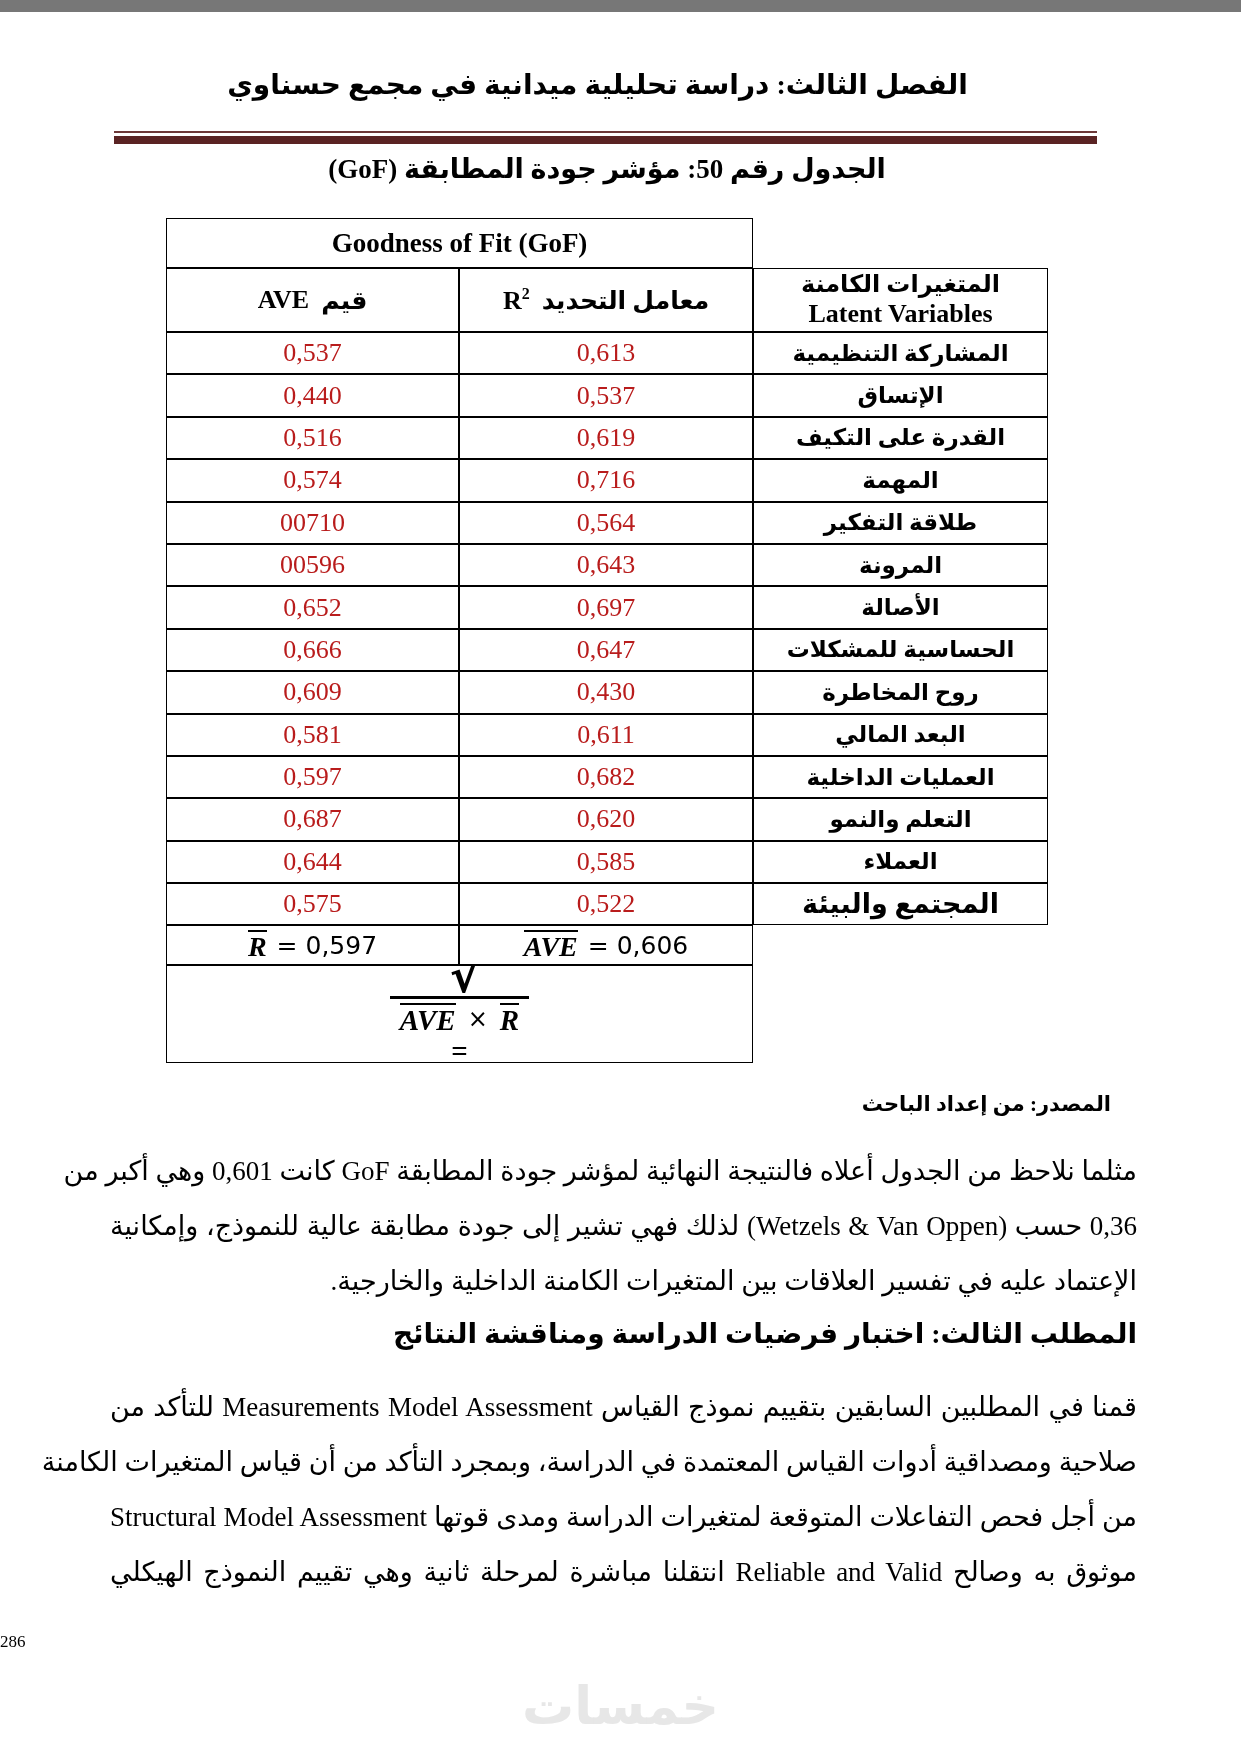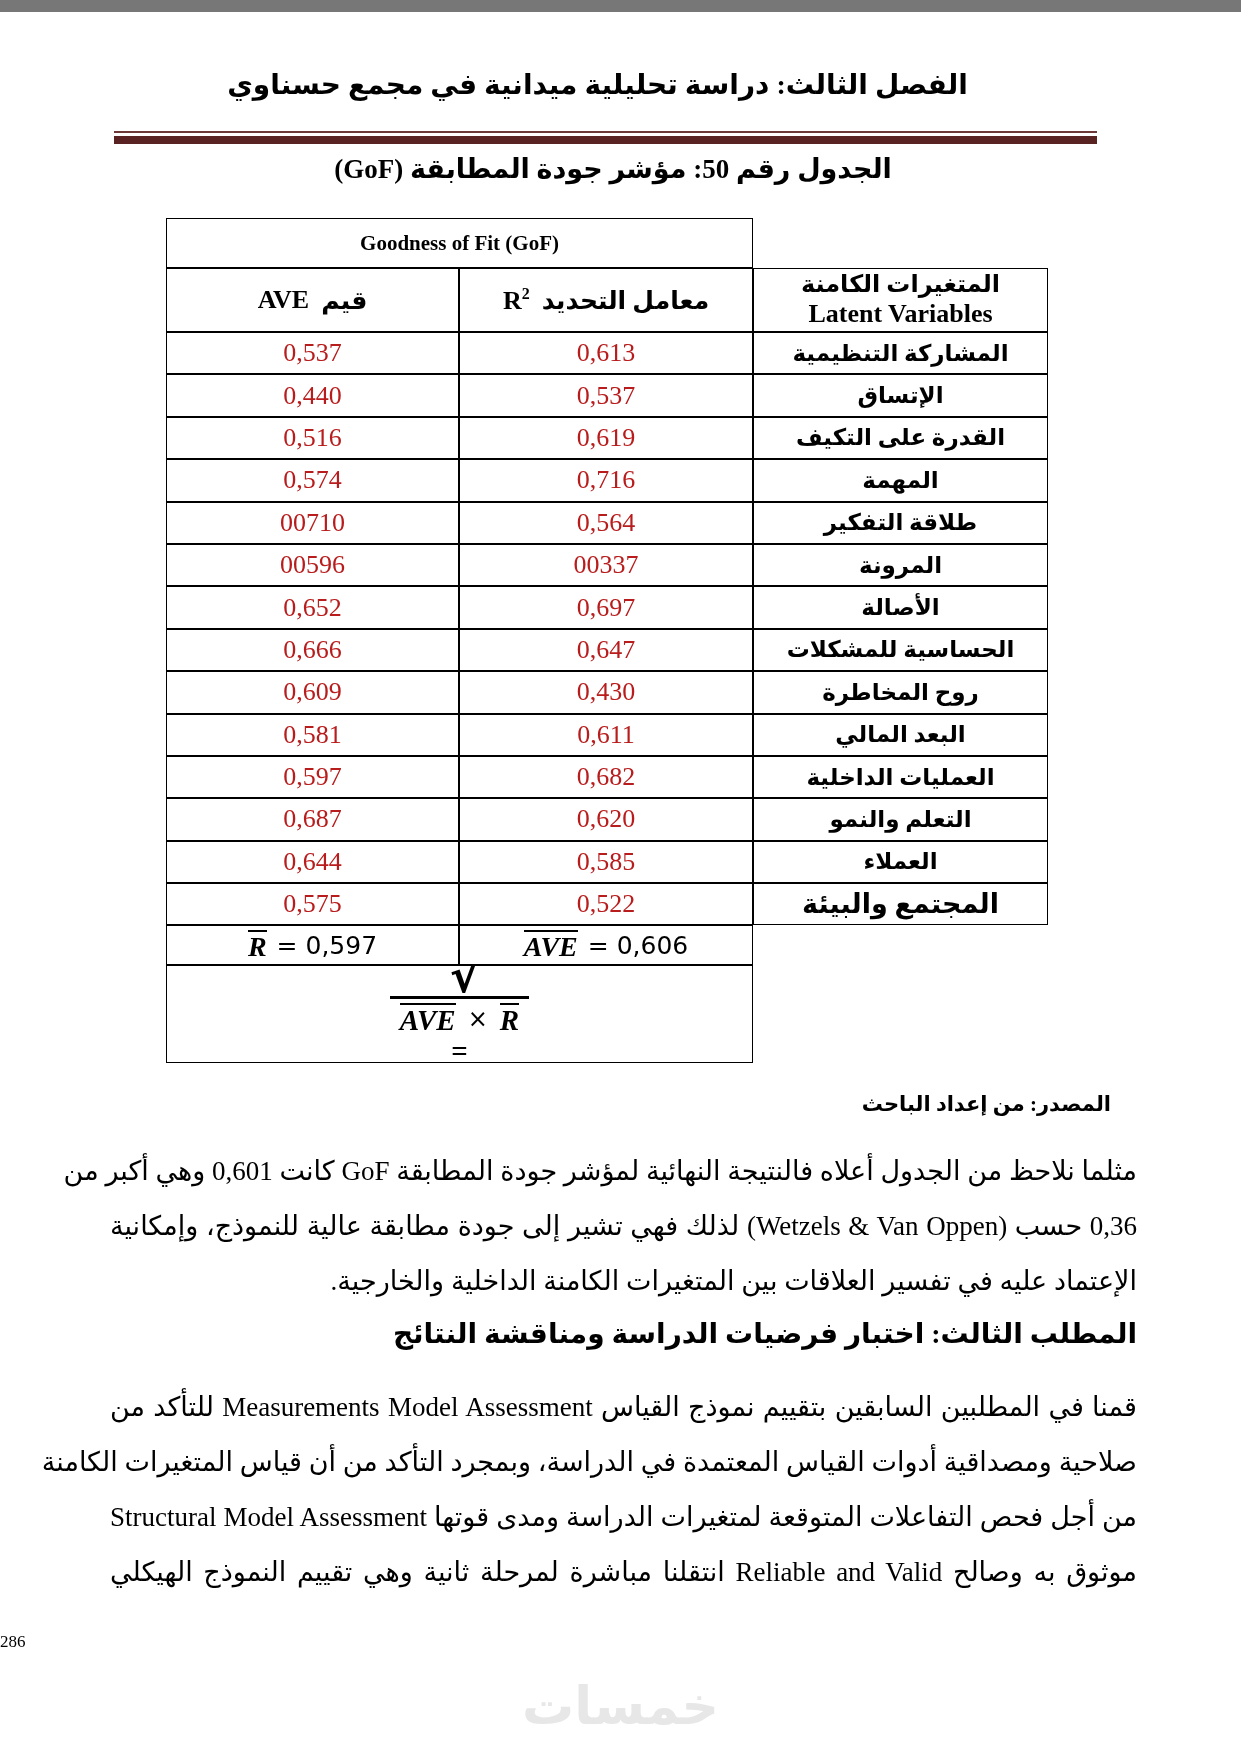--- a/index.html
+++ b/index.html
@@ -18,39 +18,39 @@
     text-align:center;
     font-size:28px;font-weight:bold;
     direction:rtl;
   }
   .header-rule{position:absolute;top:119px;left:114px;width:983px;}
   .header-rule .thin{height:2px;background:#6d3838;}
   .header-rule .gap{height:3px;background:#ffffff;}
   .header-rule .thick{height:8px;background:#5a2323;}
   
   .table-caption{
-    position:absolute;top:141px;left:172px;width:882px;
+    position:absolute;top:141px;left:166px;width:882px;
     text-align:center;font-size:27px;font-weight:bold;direction:rtl;
   }
   
   .gof-table{
     position:absolute;top:206px;left:166px;
     display:grid;
     grid-template-columns:293px 294px 295px;
     grid-template-rows:50px 64px repeat(14,42.4px) 40px 98px;
   }
   .bcell{
     border:1px solid #000;
     display:flex;align-items:center;justify-content:center;
     overflow:hidden;
   }
   .ghost{border:none;background:transparent;}
   .gof-head{
     grid-column:1/3;
-    font-size:21px;font-weight:bold;
+    font-size:27px;font-weight:bold;
     font-family:"Liberation Serif",serif;
   }
   .col-head{font-weight:bold;font-size:25px;direction:rtl;gap:12px;}
   .col-head .latin-head{font-family:"Liberation Serif",serif;font-size:26px;}
   .col-head sup{font-size:16px;}
   .latent-head{flex-direction:column;line-height:1.15;padding:2px 0;}
   .latent-head .ar{font-weight:bold;font-size:24px;direction:rtl;}
   .latent-head .en{font-weight:bold;font-size:26px;font-family:"Liberation Serif",serif;}
   .num{font-family:Liberation Serif, serif;font-size:26px;color:#b91c1c;}
   .label{
@@ -169,21 +169,21 @@
   </div>
 
   <div class="t-row">
     <div class="bcell num ave">00710</div>
     <div class="bcell num r2">0,564</div>
     <div class="bcell label">طلاقة التفكير</div>
   </div>
 
   <div class="t-row">
     <div class="bcell num ave">00596</div>
-    <div class="bcell num r2">00337</div>
+    <div class="bcell num r2">0,643</div>
     <div class="bcell label">المرونة</div>
   </div>
 
   <div class="t-row">
     <div class="bcell num ave">0,652</div>
     <div class="bcell num r2">0,697</div>
     <div class="bcell label">الأصالة</div>
   </div>
 
   <div class="t-row">

